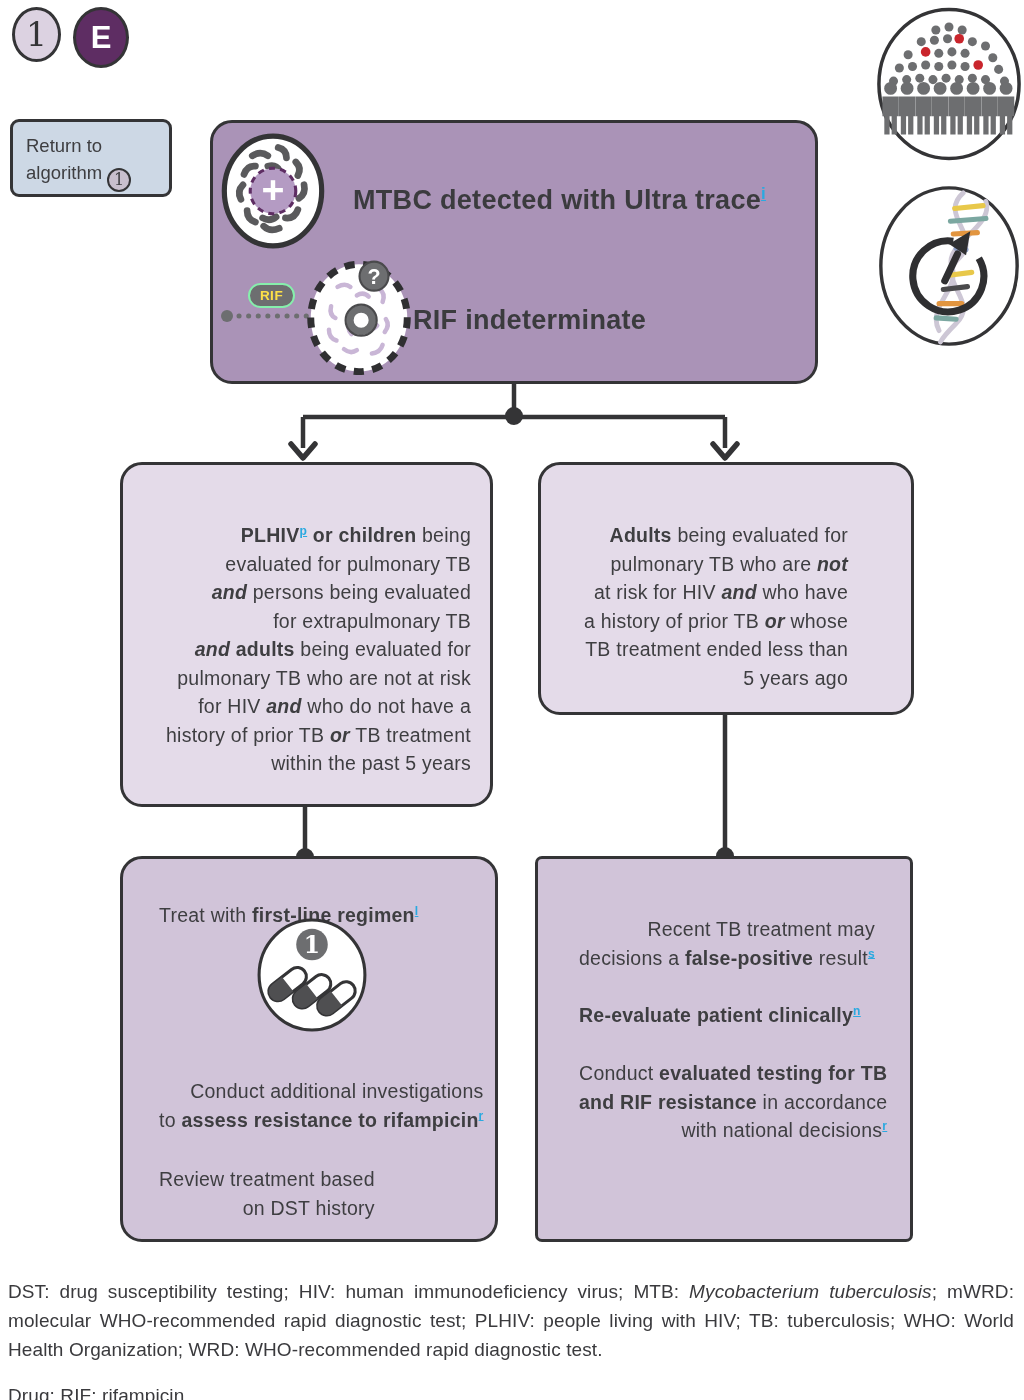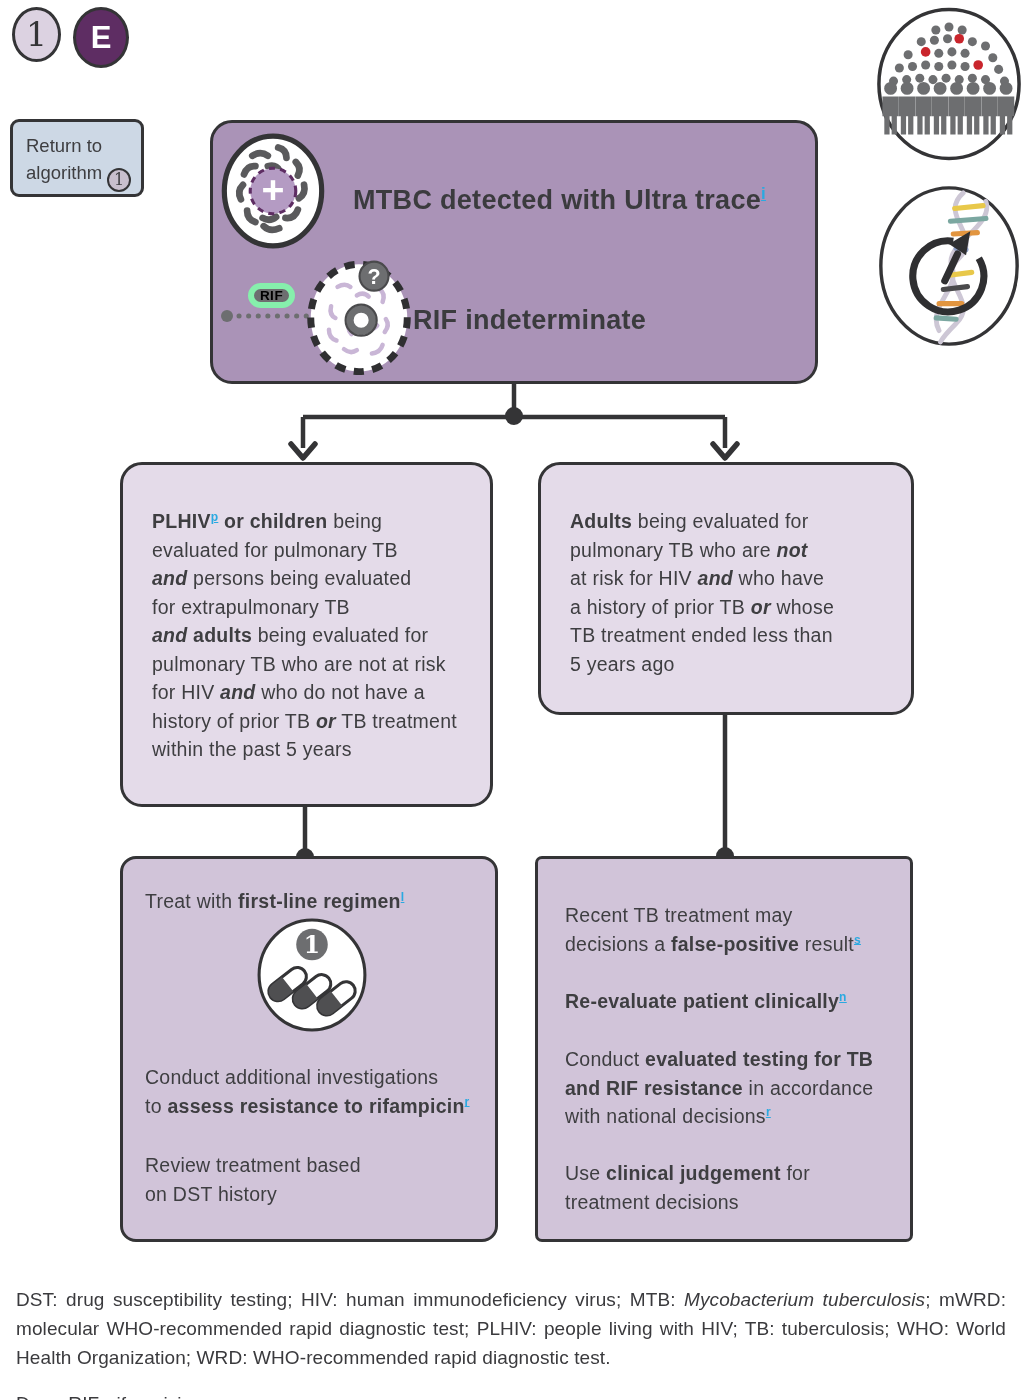--- a/index.html
+++ b/index.html
@@ -3,39 +3,39 @@
 <meta charset="utf-8">
 <style>
   html,body{margin:0;padding:0;background:#fff;}
   .canvas{position:relative;width:1024px;height:1400px;background:#ffffff;
           font-family:"Liberation Sans",sans-serif;color:#3e3e41;overflow:hidden;}
   .abs{position:absolute;}
   .box{position:absolute;border:3.5px solid #343436;border-radius:22px;box-sizing:border-box;}
   .box-dark{background:#aa93b7;}
   .box-light{background:#e4dbe9;}
   .box-med{background:#d1c4d9;}
-  p.t{margin:2px;font-size:19.5px;line-height:28.5px;letter-spacing:.25px;white-space:nowrap;color:#3e3e41;}
+  p.t{margin:16px;font-size:19.5px;line-height:28.5px;letter-spacing:.25px;white-space:nowrap;color:#3e3e41;text-align:right;}
   .b{font-weight:700;}
   .i{font-style:italic;}
   sup.fn{color:#2aa9e0;text-decoration:underline;font-size:.62em;font-weight:700;line-height:0;vertical-align:super;}
   .badge{position:absolute;border:3px solid #343436;border-radius:50%;display:flex;
          align-items:center;justify-content:center;box-sizing:border-box;}
   .badge-num{background:#dcd2e1;font-family:"DejaVu Serif",serif;font-size:33px;color:#343436;}
   .badge-letter{background:#5e2d63;color:#ffffff;font-weight:700;font-size:31px;}
-  .return-btn{position:absolute;left:10px;top:119px;width:134px;height:78px;background:#cdd8e5;
+  .return-btn{position:absolute;left:10px;top:119px;width:162px;height:78px;background:#cdd8e5;
               border:3px solid #343436;border-radius:9px;box-sizing:border-box;
               font-size:18.5px;line-height:27px;color:#3e3e41;padding:10px 0 0 13px;cursor:pointer;}
   .circ1{display:inline-flex;width:24px;height:24px;border:2px solid #343436;border-radius:50%;
          background:#c8bfcd;align-items:center;justify-content:center;font-family:"DejaVu Serif",serif;
          font-size:16px;margin-left:5px;vertical-align:-6px;box-sizing:border-box;}
   .tb-title{position:absolute;font-size:27px;font-weight:700;letter-spacing:.3px;white-space:nowrap;color:#3b3b3e;}
-  .rif-pill{position:absolute;left:35px;top:160px;width:47px;height:25px;background:#6d6e70;border:6px solid #86efac;
-            border-radius:14px;color:#000000;font-weight:700;font-size:13.5px;display:flex;align-items:center;
+  .rif-pill{position:absolute;left:35px;top:160px;width:47px;height:25px;background:#6d6e70;border:2px solid #86efac;
+            border-radius:14px;color:#fde047;font-weight:700;font-size:13.5px;display:flex;align-items:center;
             justify-content:center;letter-spacing:.5px;box-sizing:border-box;}
-  .foot{margin:8px;font-size:19px;line-height:29px;text-align:justify;color:#3a3a3d;letter-spacing:.1px;}
+  .foot{margin:0;font-size:19px;line-height:29px;text-align:justify;color:#3a3a3d;letter-spacing:.1px;}
   svg{display:block;}
 </style>
 </head>
 <body>
 
 <div class="canvas">
 
   <div class="badge badge-num" style="left:12px;top:7px;width:49px;height:55px;">
     <span>1</span>
   </div>
@@ -201,21 +201,21 @@
   </div>
 
   <div class="box box-light" style="left:120px;top:462px;width:373px;height:345px;">
     <p class="t abs" style="left:27px;top:40px;"><span class="b">PLHIV</span><sup class="fn">p</sup><span class="b"> or children</span><span> being</span><br><span>evaluated for pulmonary TB</span><br><span class="b i">and</span><span> persons being evaluated</span><br><span>for extrapulmonary TB</span><br><span class="b i">and</span><span class="b"> adults</span><span> being evaluated for</span><br><span>pulmonary TB who are not at risk</span><br><span>for HIV </span><span class="b i">and</span><span> who do not have a</span><br><span>history of prior TB </span><span class="b i">or</span><span> TB treatment</span><br><span>within the past 5 years</span></p>
   </div>
 
   <div class="box box-light" style="left:538px;top:462px;width:376px;height:253px;">
     <p class="t abs" style="left:27px;top:40px;"><span class="b">Adults</span><span> being evaluated for</span><br><span>pulmonary TB who are </span><span class="b i">not</span><br><span>at risk for HIV </span><span class="b i">and</span><span> who have</span><br><span>a history of prior TB </span><span class="b i">or</span><span> whose</span><br><span>TB treatment ended less than</span><br><span>5 years ago</span></p>
   </div>
 
-  <div class="box box-med" style="left:120px;top:856px;width:378px;height:386px;border-radius:16px;">
+  <div class="box box-med" style="left:120px;top:856px;width:378px;height:386px;">
     <p class="t abs" style="left:20px;top:26px;"><span>Treat with </span><span class="b">first-line regimen</span><sup class="fn">l</sup></p>
 
     <svg class="abs" style="left:133px;top:58px;" width="112" height="116" viewBox="0 0 110 114">
       <ellipse cx="55" cy="57" rx="52" ry="54" fill="#fff" stroke="#343436" stroke-width="3"></ellipse>
       <circle cx="55" cy="27" r="15.5" fill="#6d6e70"></circle>
       <text x="55" y="35" text-anchor="middle" font-family="DejaVu Serif, serif" font-size="23" font-weight="bold" fill="#fff">1</text>
       <g>
         <g transform="translate(31,66) rotate(-38)">
           <rect x="-21" y="-9" width="42" height="18" rx="9" fill="#fff" stroke="#343436" stroke-width="3"></rect>
           <path d="M0,-9 h-12 a9,9 0 0 0 0,18 h12 z" fill="#4f4f51"></path>
@@ -232,21 +232,20 @@
     </svg>
 
     <p class="t abs" style="left:20px;top:202px;"><span>Conduct additional investigations</span><br><span>to </span><span class="b">assess resistance to rifampicin</span><sup class="fn">r</sup></p>
     <p class="t abs" style="left:20px;top:290px;"><span>Review treatment based</span><br><span>on DST history</span></p>
   </div>
 
   <div class="box box-med" style="left:535px;top:856px;width:378px;height:386px;border-radius:7px;">
     <p class="t abs" style="left:25px;top:40px;"><span>Recent TB treatment may</span><br><span>decisions a </span><span class="b">false-positive</span><span> result</span><sup class="fn">s</sup></p>
     <p class="t abs" style="left:25px;top:126px;"><span class="b">Re-evaluate patient clinically</span><sup class="fn">n</sup></p>
     <p class="t abs" style="left:25px;top:184px;"><span>Conduct </span><span class="b">evaluated testing for TB</span><br><span class="b">and RIF resistance</span><span> in accordance</span><br><span>with national decisions</span><sup class="fn">r</sup></p>
-    <p class="t abs" style="left:25px;top:298px;"><span>Use </span><span class="b">clinical judgement</span><span> for</span><br><span>treatment decisions</span></p>
   </div>
 
   <div class="abs" style="left:8px;top:1277px;width:1006px;">
     <p class="foot"><span>DST: drug susceptibility testing; HIV: human immunodeficiency virus; MTB: </span><span class="i">Mycobacterium tuberculosis</span><span>; mWRD: molecular WHO-recommended rapid diagnostic test; PLHIV: people living with HIV; TB: tuberculosis; WHO: World Health Organization; WRD: WHO-recommended rapid diagnostic test.</span></p>
     <p class="foot" style="margin-top:17px;text-align:left;">Drug: RIF: rifampicin.</p>
   </div>
 
 </div>
 
 </body></html>

